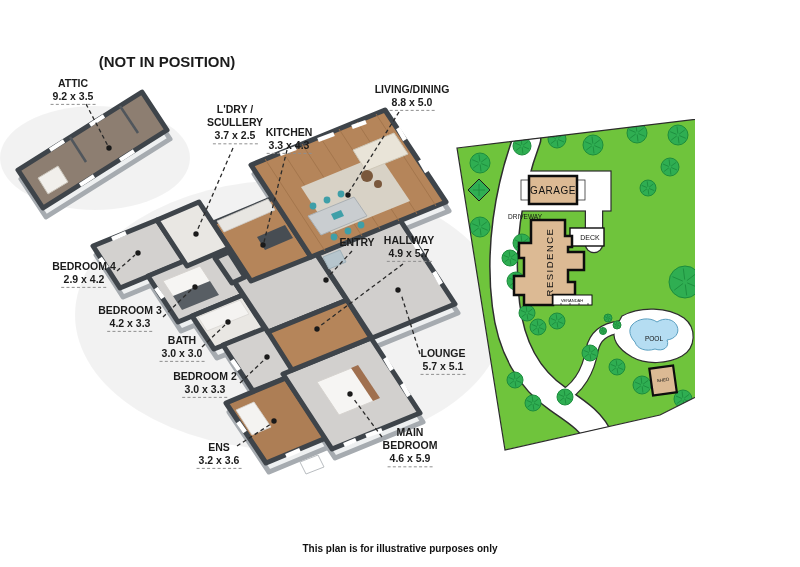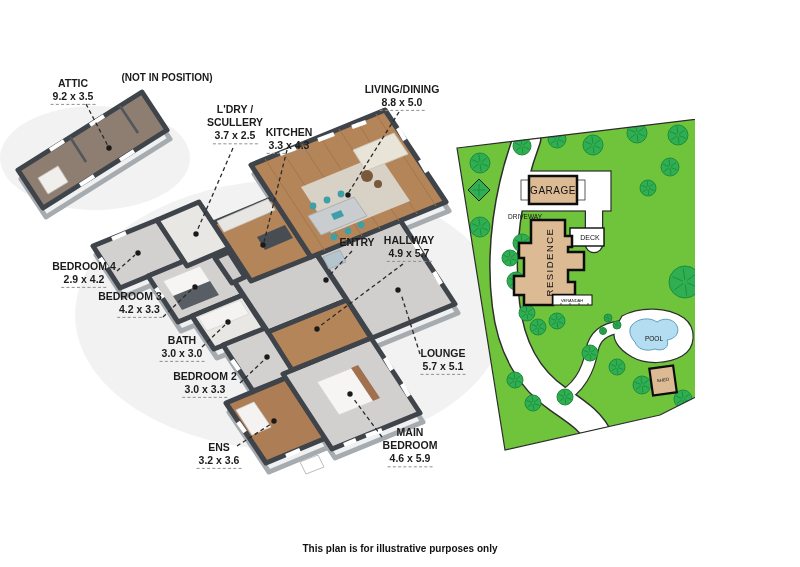--- a/index.html
+++ b/index.html
@@ -3,28 +3,28 @@
 <meta charset="utf-8">
 <style>
   html,body{margin:0;padding:0;background:#ffffff;}
   #stage{position:relative;width:695px;height:567px;background:#ffffff;overflow:hidden;
          font-family:"Liberation Sans",sans-serif;}
   #plan-svg{position:absolute;left:0;top:0;}
   .lbl{position:absolute;transform:translate(-50%,-50%);text-align:center;color:#1b1b1b;
        font-size:10.5px;font-weight:700;line-height:1.25;white-space:nowrap;z-index:5;}
   .lbl .dims{display:inline-block;border-bottom:1.4px dashed #8f8f8f;padding:0 2px 1px 2px;}
   #lbl-attic{left:73px;top:91px;}
-  #lbl-nip{left:167px;top:78px;font-size:10px;}
+  #lbl-nip{left:167px;top:62px;font-size:15px;}
   #lbl-ldry{left:235px;top:124px;}
   #lbl-kitchen{left:289px;top:140px;}
-  #lbl-living{left:402px;top:97px;}
+  #lbl-living{left:412px;top:97px;}
   #lbl-entry{left:357px;top:243px;}
   #lbl-hallway{left:409px;top:248px;}
   #lbl-bedroom4{left:84px;top:274px;}
-  #lbl-bedroom3{left:130px;top:304px;text-align:right;}
+  #lbl-bedroom3{left:130px;top:318px;}
   #lbl-bath{left:182px;top:348px;}
   #lbl-bedroom2{left:205px;top:384px;}
   #lbl-lounge{left:443px;top:361px;}
   #lbl-ens{left:219px;top:455px;}
   #lbl-main{left:410px;top:447px;}
   .site-lbl{position:absolute;transform:translate(-50%,-50%);color:#111;font-weight:700;
             white-space:nowrap;z-index:5;}
   #lbl-garage{left:553px;top:190px;font-size:10px;font-weight:400;letter-spacing:.5px;}
   #lbl-driveway{left:525px;top:216px;font-size:6.5px;font-weight:400;}
   #lbl-deck{left:590px;top:237px;font-size:7px;font-weight:400;}

